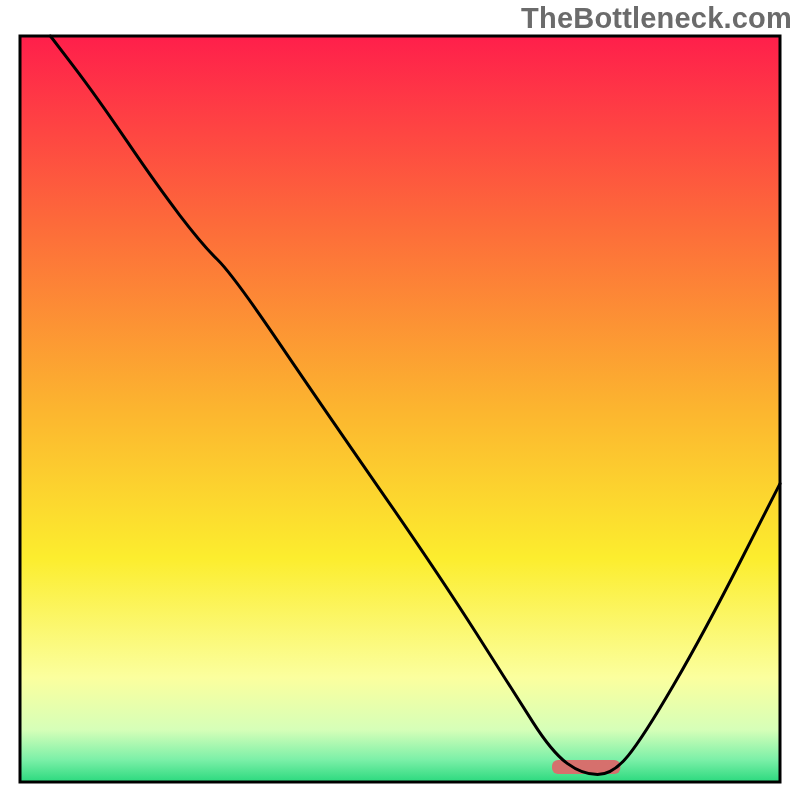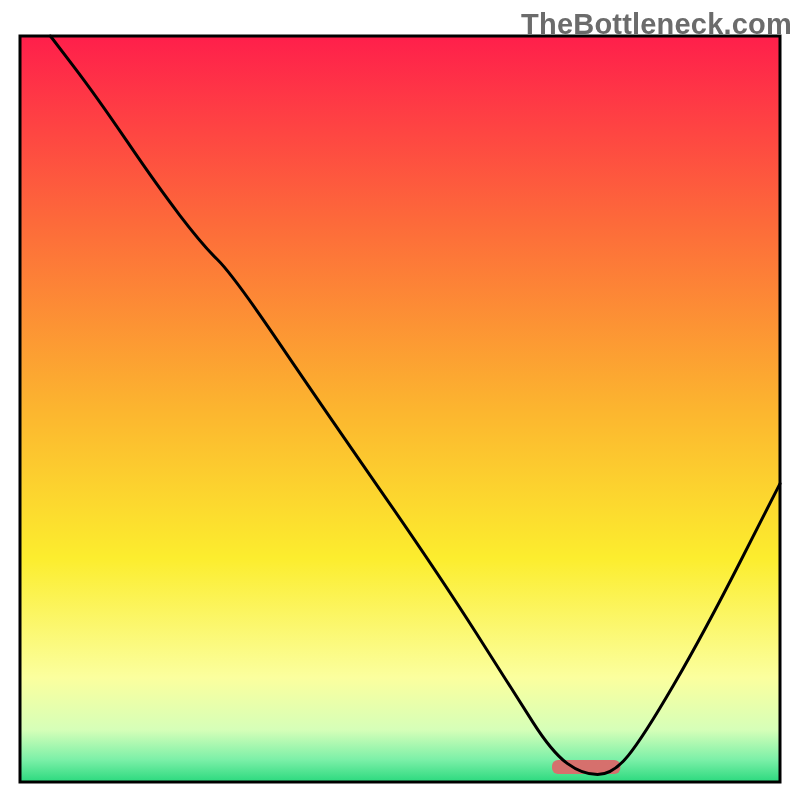--- a/index.html
+++ b/index.html
@@ -13,21 +13,21 @@
   .chart-container {
     position: relative;
     width: 800px;
     height: 800px;
   }
   svg {
     display: block;
   }
   .watermark {
     position: absolute;
-    top: 8px;
+    top: 2px;
     right: 8px;
     font-family: Arial, Helvetica, sans-serif;
     font-size: 29px;
     font-weight: 600;
     color: #6b6b6b;
     letter-spacing: 0.2px;
   }
 </style>
 </head>
 <body>

